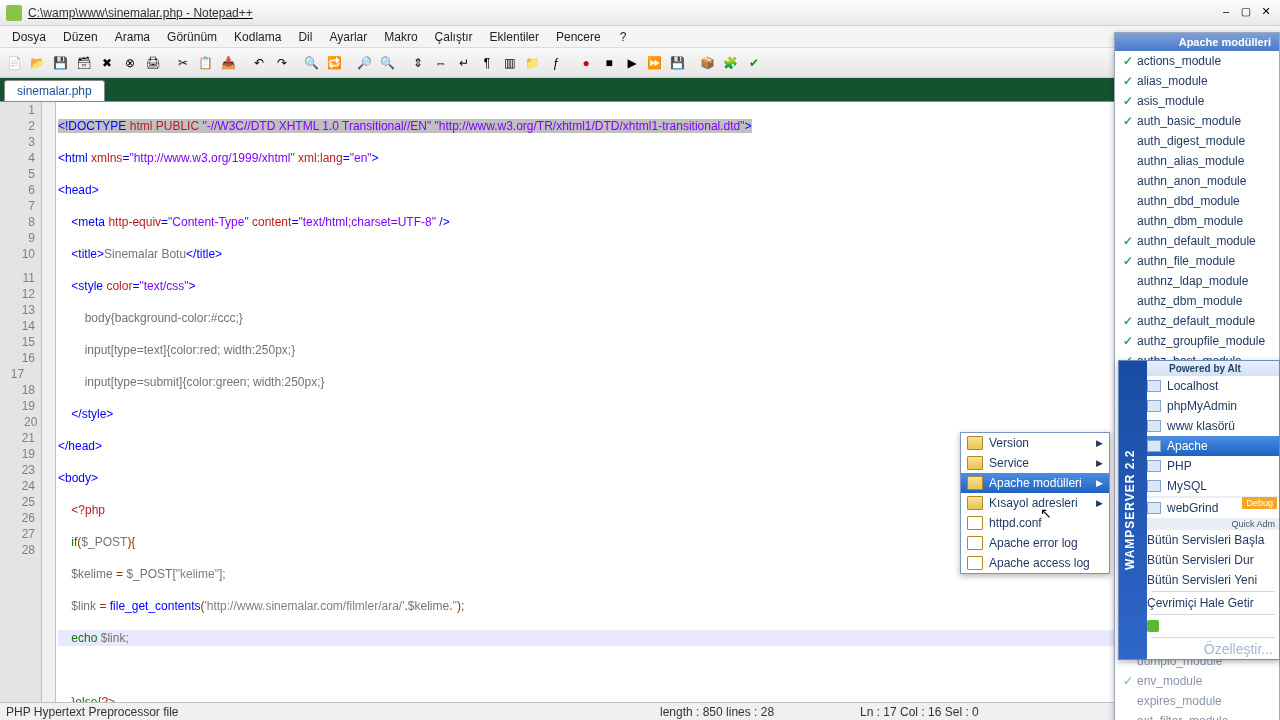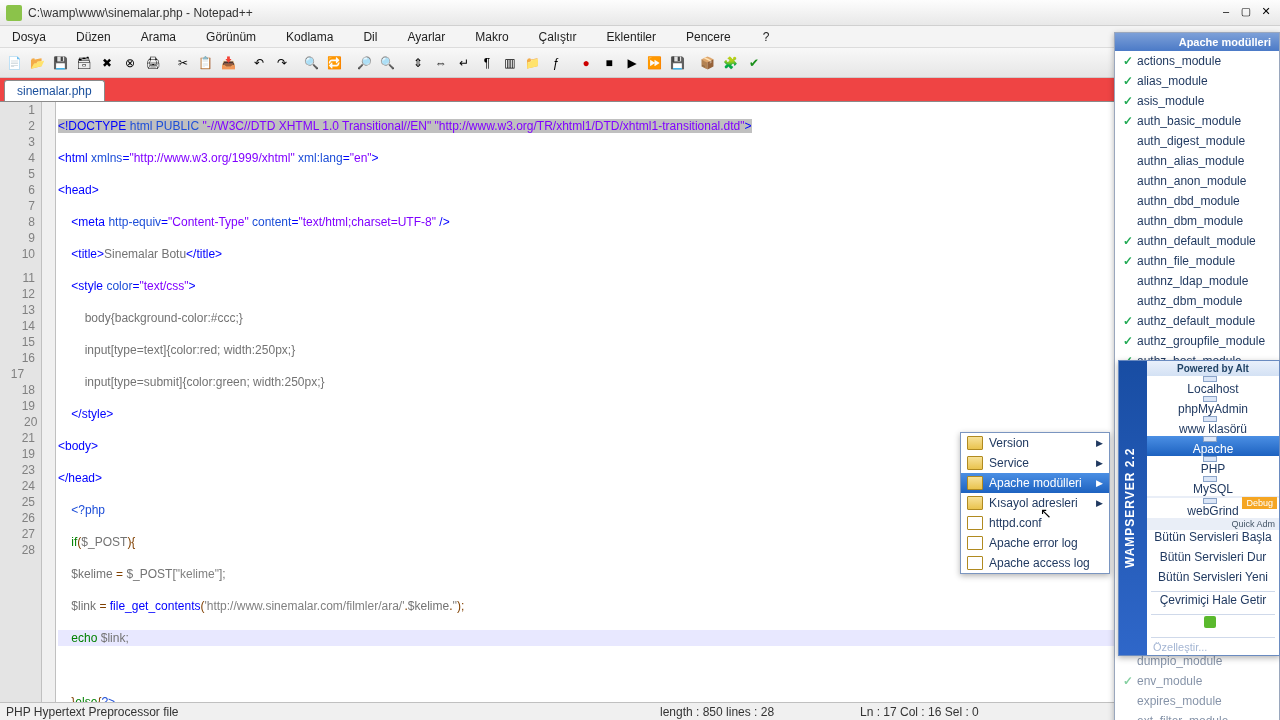--- a/index.html
+++ b/index.html
@@ -1,42 +1,42 @@
 <!DOCTYPE html>
 <html><head>
 <meta charset="utf-8">
 <style>
 * { margin: 0; padding: 0; box-sizing: border-box; font-family: "Segoe UI", Tahoma, sans-serif; font-size: 12px; }
 body { background: #f0f0f0; width: 1280px; height: 720px; overflow: hidden; position: relative; }
 
-.titlebar { height: 26px; background: linear-gradient(#fdfdfd,#e8e8e8); display: flex; align-items: center; padding: 0 6px; border-bottom: 1px solid #d0d0d0; }
+.titlebar { height: 26px; background: linear-gradient(#fdfdfd,#e8e8e8); display: flex; align-items: center; padding: 0 6px; border-bottom: 1px solid #d0d0d0; text-decoration: underline; }
 .titlebar .icon { width: 16px; height: 16px; background: #8bc34a; border-radius: 2px; margin-right: 6px; }
 .titlebar .title { font-size: 12px; color: #333; }
 .window-controls { position: absolute; right: 4px; top: 3px; display: flex; }
 .window-controls div { width: 20px; height: 18px; text-align: center; line-height: 16px; font-size: 11px; }
 
-.menubar { height: 22px; background: #f4f4f4; display: flex; align-items: center; padding: 0 4px; gap: 14px; border-bottom: 1px solid #dcdcdc; }
+.menubar { height: 22px; background: #f4f4f4; display: flex; align-items: center; padding: 0 4px; gap: 1px; border-bottom: 1px solid #dcdcdc; }
 .menubar span { padding: 2px 8px; font-size: 12px; color: #222; cursor: default; }
 .menubar span.q { margin-left: 2px; }
 
 .toolbar { height: 30px; background: linear-gradient(#f8f8f8,#e6e6e6); display: flex; align-items: center; padding: 0 4px; gap: 1px; border-bottom: 1px solid #ccc; }
 .toolbar .tbtn { width: 22px; height: 22px; border: 1px solid transparent; display: flex; align-items: center; justify-content: center; font-size: 12px; border-radius: 2px; }
 .toolbar .sep { width: 6px; }
 
-.tabs { height: 24px; background: #ef4444; display: flex; align-items: flex-end; padding: 0 4px; border-bottom: 1px solid #8a8a8a; }
+.tabs { height: 24px; background: #14532d; display: flex; align-items: flex-end; padding: 0 4px; border-bottom: 1px solid #8a8a8a; }
 .tabs .tab { background: #fff; border: 1px solid #8a8a8a; border-bottom: none; padding: 3px 12px; font-size: 12px; border-radius: 3px 3px 0 0; color: #1a4f9c; }
 
 .editor { position: absolute; top: 102px; left: 0; right: 0; bottom: 18px; background: #fff; display: flex; font-family: Consolas, 'Courier New', monospace; }
 .gutter { width: 42px; background: #e4e4e4; color: #808080; text-align: right; padding: 0 6px 0 0; font-size: 12px; line-height: 16px; border-right: 1px solid #c0c0c0;}
 .fold { width: 14px; background: #f0f0f0; border-right: 1px solid #c0c0c0;}
 .code { flex: 1; background: #ffffff; font-size: 12px; line-height: 16px; white-space: pre; padding-left: 2px; overflow: hidden; }
 .code .line { height: 16px; }
 .code .hl { background: #e8e8ff; display: block; }
 .c-blue { color: #0000ff; }
-.c-red { color: #1d4ed8; }
+.c-red { color: #b91c1c; }
 .c-purple { color: #8000ff; }
 .c-gray { color: #808080; }
 .c-black { color: #737373; }
 .c-green { color: #008000; }
 .c-brown { color: #804000; }
 .sel { background: #c0c0c0; }
 
 .statusbar { position: absolute; bottom: 0; left: 0; right: 0; height: 18px; background: #f0f0f0; border-top: 1px solid #c0c0c0; display: flex; align-items: center; font-size: 11px; color: #333; padding: 0 6px; }
 .statusbar .seg { margin-right: 40px; }
 .statusbar .lenlines { position:absolute; left: 660px; }
@@ -52,28 +52,28 @@
 .apache-menu { position: absolute; left: 960px; top: 432px; width: 150px; background: #fff; border: 1px solid #7a95c0; box-shadow: 0 2px 6px rgba(0,0,0,.3); z-index: 40; }
 .apache-menu .item { display: flex; align-items: center; height: 20px; padding: 0 6px; font-size: 11px; color: #213a61; position: relative; }
 .apache-menu .item .ic { width: 16px; height: 14px; margin-right: 6px; background: linear-gradient(#f7e29a,#e9c34e); border: 1px solid #b08a20; border-radius: 1px; }
 .apache-menu .item.sel2 { background: linear-gradient(#4b8fe4,#1d62c0); color: #fff; }
 .apache-menu .item .arrow { position: absolute; right: 6px; font-size: 9px; }
 
 
 .wamp-panel { position: absolute; right: 0; top: 360px; width: 162px; z-index: 30; background: #fff; border: 1px solid #6a8bc0; box-shadow: 0 2px 6px rgba(0,0,0,.3); }
 .wamp-panel .bluebar { position: absolute; left: 0; top: 0; bottom: 0; width: 28px; background: linear-gradient(#2f67c9,#184da3); color: #fff; writing-mode: vertical-rl; text-align: center; font-weight: bold; font-size: 13px; letter-spacing: 1px; transform: rotate(180deg); padding: 8px 3px;}
 .wamp-panel .content { margin-left: 28px; }
-.wamp-panel .top { background: linear-gradient(#e9f0fb,#d3e1f4); text-align: center; padding: 2px 12px; font-size: 10px; color: #246; font-weight: bold; }
-.wamp-panel .row { display: flex; align-items: center; height: 20px; padding: 0 0; font-size: 11px; color: #213a61; flex-direction: column; }
+.wamp-panel .top { background: linear-gradient(#e9f0fb,#d3e1f4); text-align: left; padding: 2px 22px; font-size: 10px; color: #246; font-weight: bold; }
+.wamp-panel .row { display: flex; align-items: center; height: 20px; padding: 0 0; font-size: 11px; color: #213a61; }
 .wamp-panel .row .ric { width: 14px; height: 12px; margin-right: 6px; background: #dbe6f7; border: 1px solid #8aa3c8; }
 .wamp-panel .row.apache-sel { background: linear-gradient(#4b8fe4,#1d62c0); color: #fff; }
 .wamp-panel .debug { background: #f5a623; color: #fff; font-size: 9px; padding: 1px 4px; position: absolute; right: 2px; }
 .wamp-panel .group-hdr { background: #e9eef7; font-size: 9px; color: #456; text-align: right; padding: 1px 4px; }
 .wamp-panel .green { width: 12px; height: 12px; background: #5ab92d; border-radius: 2px; margin-right: 6px; display:inline-block;}
-.wamp-panel .ozel { color: #5a7ab0; font-size: 11px; padding: 2px 6px; text-align: left; }
+.wamp-panel .ozel { color: #5a7ab0; font-size: 14px; padding: 2px 6px; text-align: right; }
 .wamp-panel .divsep { height: 1px; background: #cfd9ea; margin: 1px 4px; }
 .ghost { opacity: .55; }
 
 .cursor-fake { position:absolute; left:1040px; top:505px; font-size:14px; z-index:60; }
 </style>
 </head>
 <body>
 
 <div class="titlebar">
   <div class="icon"></div>
@@ -181,22 +181,22 @@
 <div class="line"><span class="sel"><span class="c-blue">&lt;!</span><span class="c-blue">DOCTYPE</span> <span class="c-red">html</span> <span class="c-red">PUBLIC</span> <span class="c-purple">"-//W3C//DTD XHTML 1.0 Transitional//EN"</span> <span class="c-purple">"http://www.w3.org/TR/xhtml1/DTD/xhtml1-transitional.dtd"</span><span class="c-blue">&gt;</span></span></div>
 <div class="line"><span class="c-blue">&lt;html</span> <span class="c-red">xmlns</span><span class="c-blue">=</span><span class="c-purple">"http://www.w3.org/1999/xhtml"</span> <span class="c-red">xml:lang</span><span class="c-blue">=</span><span class="c-purple">"en"</span><span class="c-blue">&gt;</span></div>
 <div class="line"><span class="c-blue">&lt;head&gt;</span></div>
 <div class="line">    <span class="c-blue">&lt;meta</span> <span class="c-red">http-equiv</span><span class="c-blue">=</span><span class="c-purple">"Content-Type"</span> <span class="c-red">content</span><span class="c-blue">=</span><span class="c-purple">"text/html;charset=UTF-8"</span> <span class="c-blue">/&gt;</span></div>
 <div class="line">    <span class="c-blue">&lt;title&gt;</span><span class="c-black">Sinemalar Botu</span><span class="c-blue">&lt;/title&gt;</span></div>
 <div class="line">    <span class="c-blue">&lt;style</span> <span class="c-red">color</span><span class="c-blue">=</span><span class="c-purple">"text/css"</span><span class="c-blue">&gt;</span></div>
 <div class="line">        <span class="c-black">body{background-color:#ccc;}</span></div>
 <div class="line">        <span class="c-black">input[type=text]{color:red; width:250px;}</span></div>
 <div class="line">        <span class="c-black">input[type=submit]{color:green; width:250px;}</span></div>
 <div class="line">    <span class="c-blue">&lt;/style&gt;</span></div>
+<div class="line"><span class="c-blue">&lt;/head&gt;</span></div>
 <div class="line"><span class="c-blue">&lt;body&gt;</span></div>
-<div class="line"><span class="c-blue">&lt;/head&gt;</span></div>
 <div class="line">    <span class="c-red">&lt;?php</span></div>
 <div class="line">    <span class="c-green">if</span><span class="c-brown">(</span><span class="c-black">$_POST</span><span class="c-brown">){</span></div>
 <div class="line">    <span class="c-black">$kelime</span> <span class="c-brown">=</span> <span class="c-black">$_POST[</span><span class="c-gray">"kelime"</span><span class="c-black">];</span></div>
 <div class="line">    <span class="c-black">$link</span> <span class="c-brown">=</span> <span class="c-blue">file_get_contents</span><span class="c-brown">(</span><span class="c-gray">'http://www.sinemalar.com/filmler/ara/'</span><span class="c-brown">.</span><span class="c-black">$kelime</span><span class="c-brown">.</span><span class="c-gray">''</span><span class="c-brown">);</span></div>
 <div class="line hl">    <span class="c-green">echo</span> <span class="c-black">$link;</span></div>
 <div class="line"></div>
 <div class="line">    <span class="c-brown">}</span><span class="c-green">else</span><span class="c-brown">{</span><span class="c-red">?&gt;</span></div>
 
 
 

